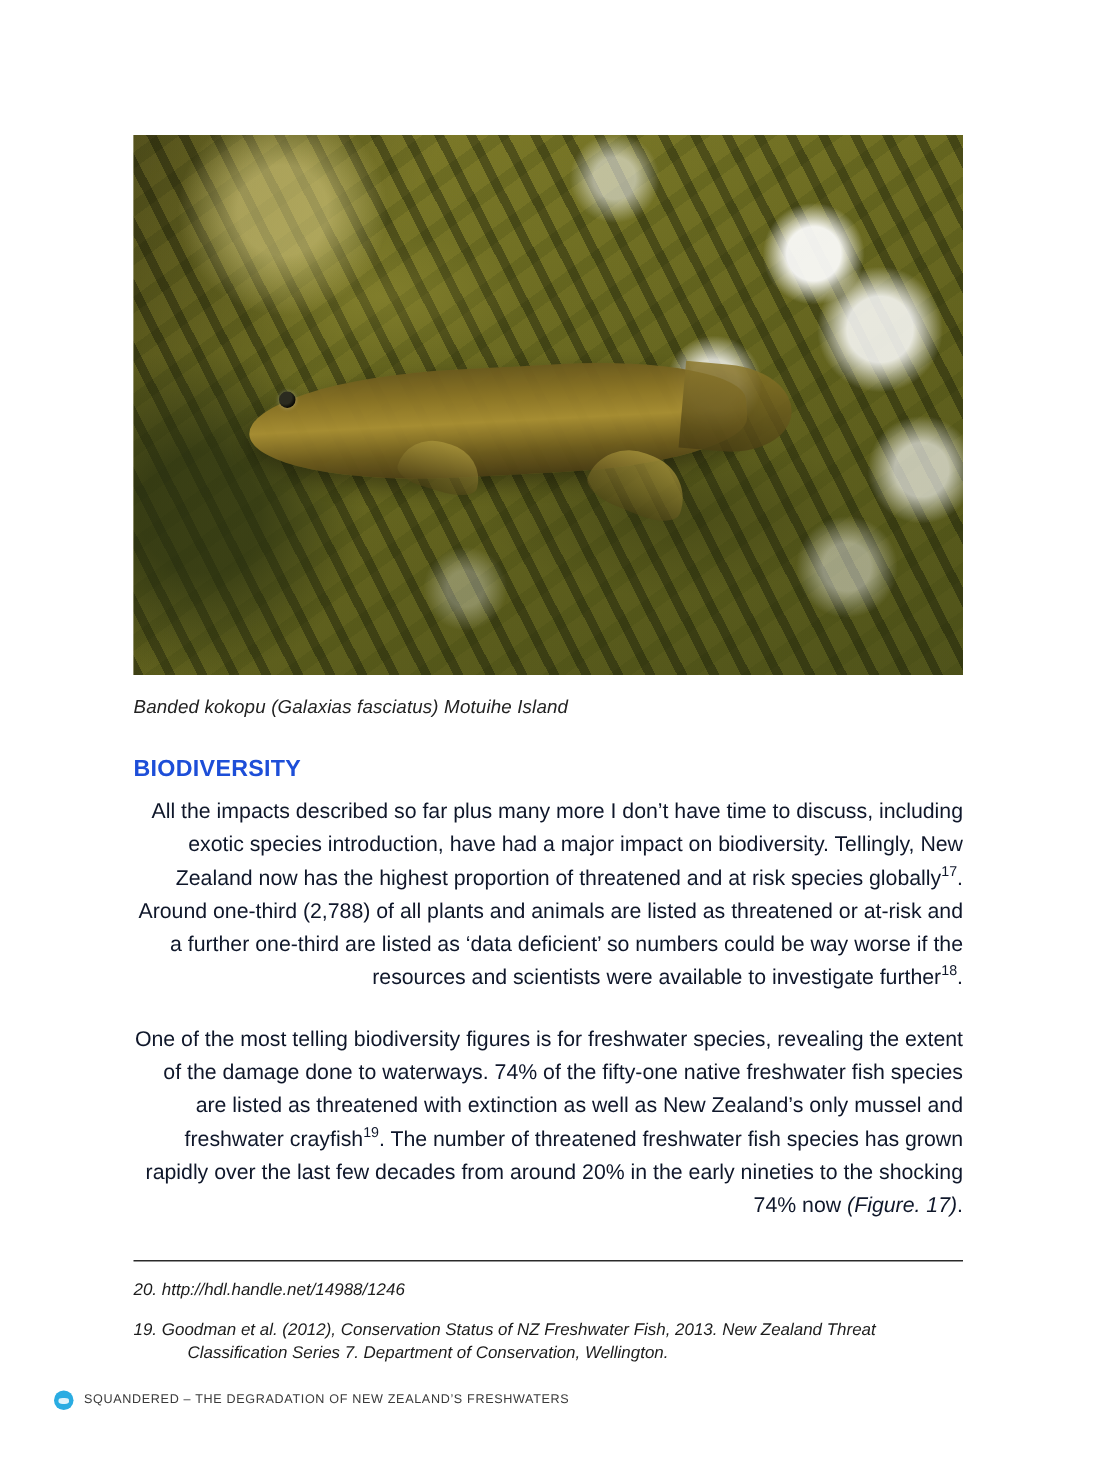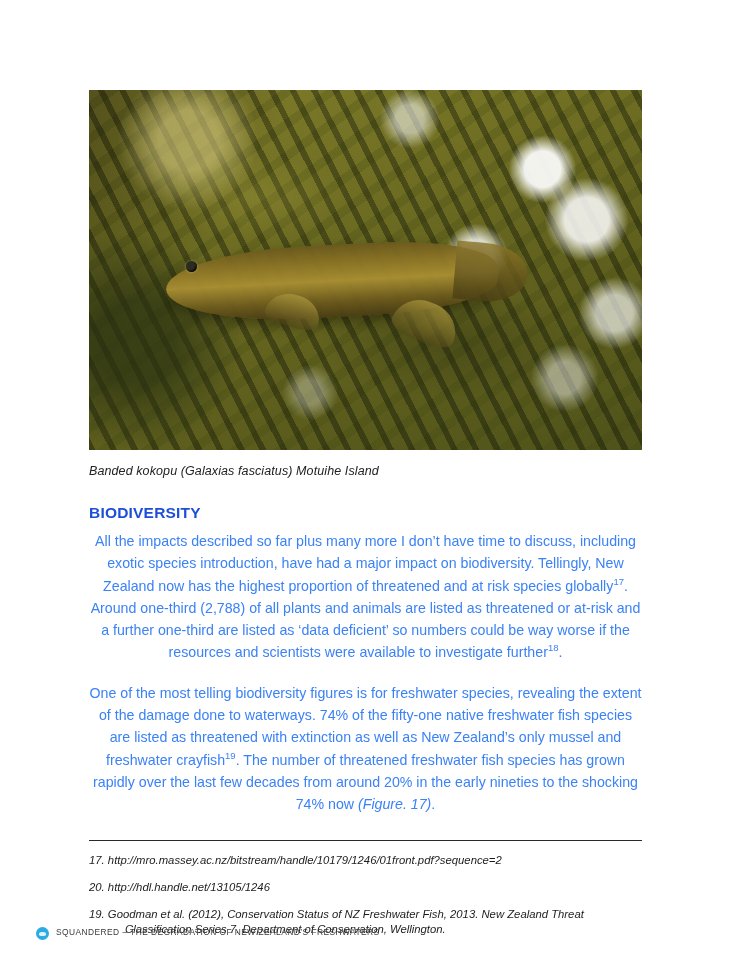--- a/index.html
+++ b/index.html
@@ -118,22 +118,22 @@
     font-size: 15.5px;
     font-weight: bold;
     margin: 26px 0 8px 0;
     letter-spacing: 0.2px;
     color: #1d4ed8;
   }
   p.body {
     font-size: 14.2px;
     line-height: 22.3px;
     margin: 0 0 18px 0;
-    color: #3b82f6;
-    text-align: center;
+    color: #0f172a;
+    text-align: right;
   }
   p.body:last-child { margin-bottom: 0; }
   sup { font-size: 9.5px; vertical-align: super; line-height: 0; }
   em { font-style: italic; }
 
   
   .footnote-rule {
     border: none;
     border-top: 1px solid #2a2a2a;
     margin: 24px 0 12px 0;
@@ -208,26 +208,22 @@
 
     <h2 class="section-title">BIODIVERSITY</h2>
 
     <p class="body" id="p1"><span>All the impacts described so far plus many more I don’t have time to discuss, including exotic species introduction, have had a major impact on biodiversity. Tellingly, New Zealand now has the highest proportion of threatened and at risk species globally</span><sup>17</sup><span>. Around one-third (2,788) of all plants and animals are listed as threatened or at-risk and a further one-third are listed as ‘data deficient’ so numbers could be way worse if the resources and scientists were available to investigate further</span><sup>18</sup><span>.</span></p>
     <p class="body" id="p2"><span>One of the most telling biodiversity figures is for freshwater species, revealing the extent of the damage done to waterways. 74% of the fifty-one native freshwater fish species are listed as threatened with extinction as well as New Zealand’s only mussel and freshwater crayfish</span><sup>19</sup><span>. The number of threatened freshwater fish species has grown rapidly over the last few decades from around 20% in the early nineties to the shocking 74% now </span><em>(Figure. 17)</em><span>.</span></p>
 
     <hr class="footnote-rule">
 
     <div class="footnotes">
       <div class="footnote">
-        <span>17.</span>
-        <span>http://mro.massey.ac.nz/bitstream/handle/10179/1246/01front.pdf?sequence=2</span>
-      </div>
-      <div class="footnote">
         <span>20.</span>
-        <span>http://hdl.handle.net/13105/1246</span>
+        <span>http://hdl.handle.net/14988/1246</span>
       </div>
       <div class="footnote">
         <span>19.</span>
         <span>Goodman et al. (2012), Conservation Status of NZ Freshwater Fish, 2013. New Zealand Threat</span>
         <span class="cont">Classification Series 7. Department of Conservation, Wellington.</span>
       </div>
     </div>
 
   </div>
 

